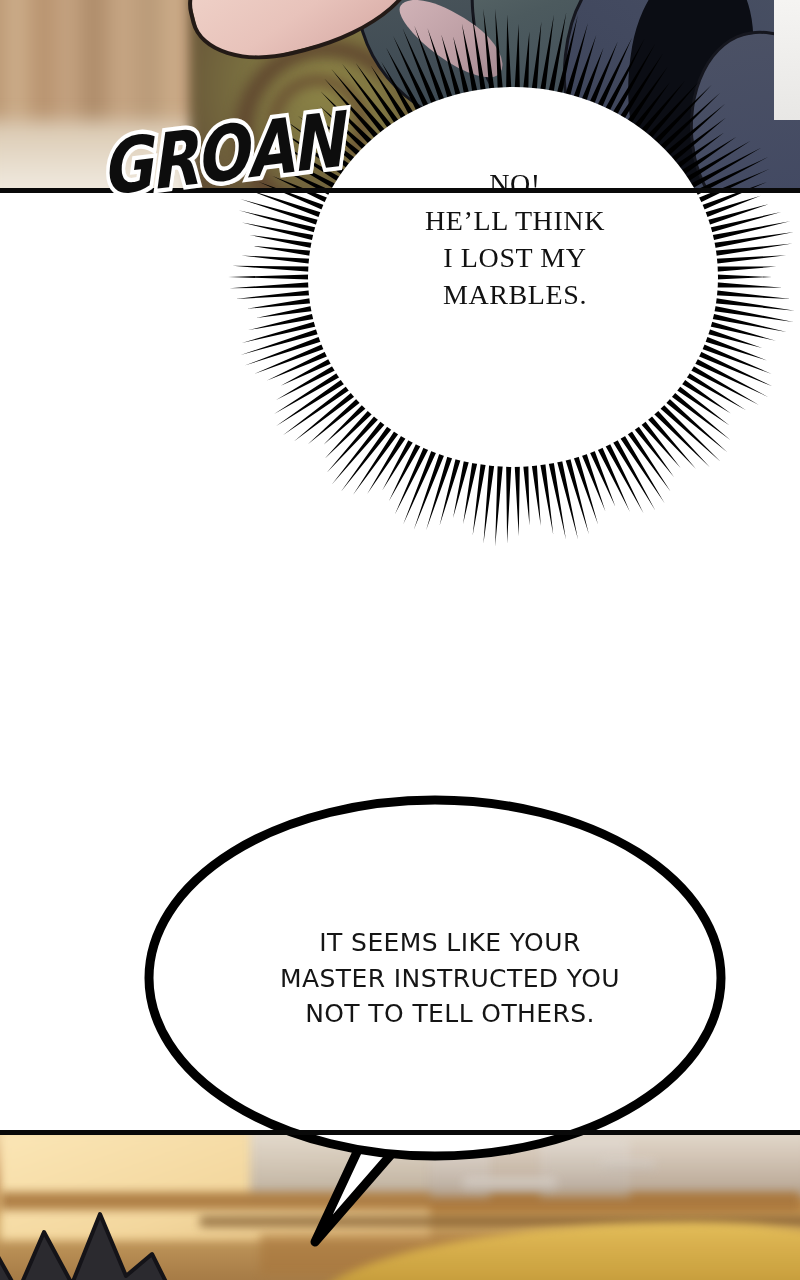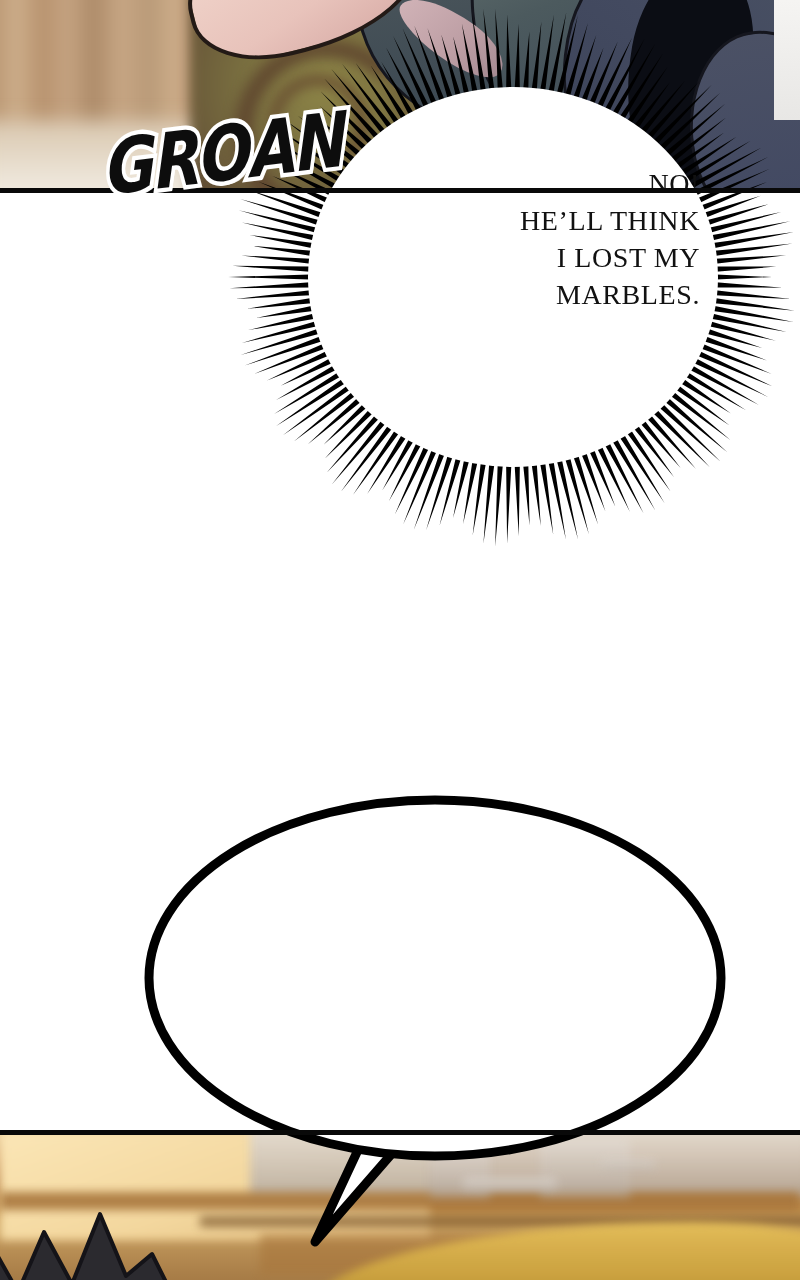--- a/index.html
+++ b/index.html
@@ -248,21 +248,21 @@
     z-index: 12;
   }
   .flash-wrap svg { display: block; overflow: visible; }
 
   .flash-text {
     position: absolute;
     left: 330px;
     top: 166px;
     width: 370px;
     z-index: 13;
-    text-align: right;
+    text-align: center;
     font-family: "Liberation Serif", "DejaVu Serif", serif;
     font-size: 28px;
     line-height: 1.32;
     letter-spacing: 0.6px;
     color: #111111;
     white-space: pre-line;
   }
 
   
   .speech-wrap {
@@ -362,20 +362,23 @@
     <svg width="620" height="460" viewBox="0 0 620 460" aria-hidden="true">
 
       <path d="M 232 330 L 175 452 L 262 352 Z" fill="#ffffff" stroke="#000000" stroke-width="9" stroke-linejoin="round"></path>
 
       <ellipse cx="295" cy="188" rx="286" ry="178" fill="#ffffff" stroke="#000000" stroke-width="9"></ellipse>
 
       <path d="M 226 336 L 268 348 L 250 300 Z" fill="#ffffff"></path>
     </svg>
   </div>
 
+  <div class="speech-text">IT SEEMS LIKE YOUR
+MASTER INSTRUCTED YOU
+NOT TO TELL OTHERS.</div>
 
   <div class="panel-bottom-rule"></div>
   <div class="panel-bottom">
     <div class="pb-bg"></div>
     <div class="pb-cream"></div>
     <div class="pb-glass" style="left:250px; top:-6px; width:560px; height:74px;"></div>
     <div class="pb-shelf" style="left:0px; top:62px; width:800px; height:18px;"></div>
     <div class="pb-beam" style="left:200px; top:86px; width:620px; height:11px;"></div>
     <div class="pb-shelf" style="left:260px; top:104px; width:560px; height:40px; opacity:.6;"></div>
     <div class="pb-gold"></div>

